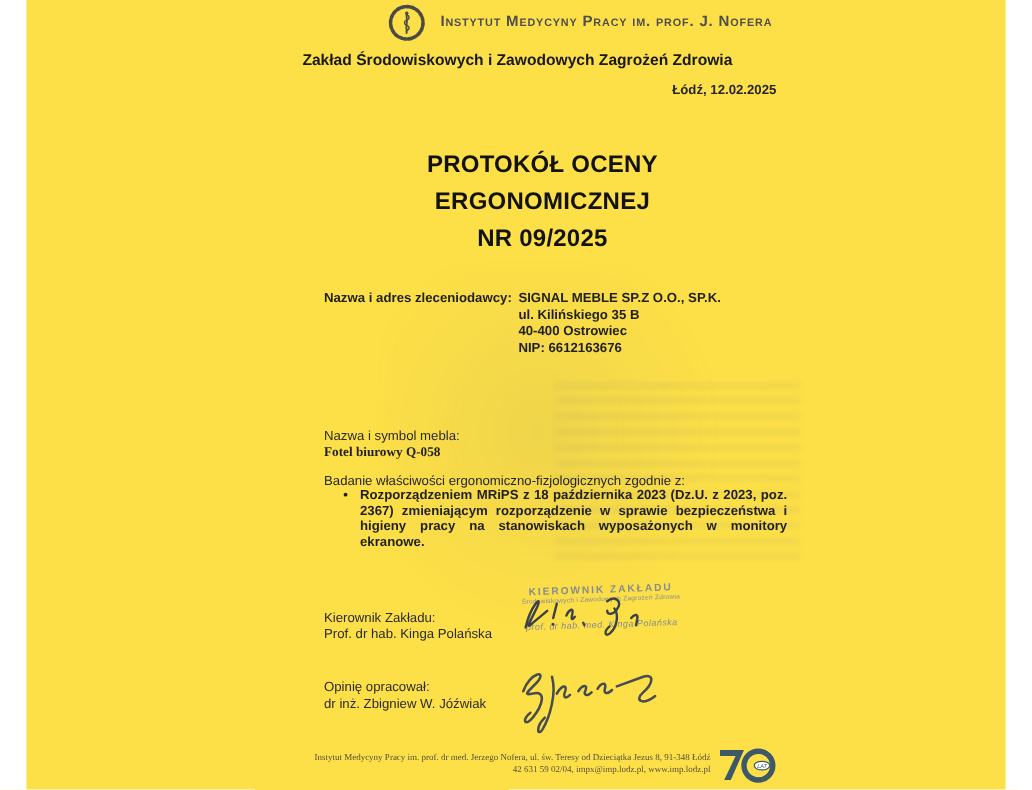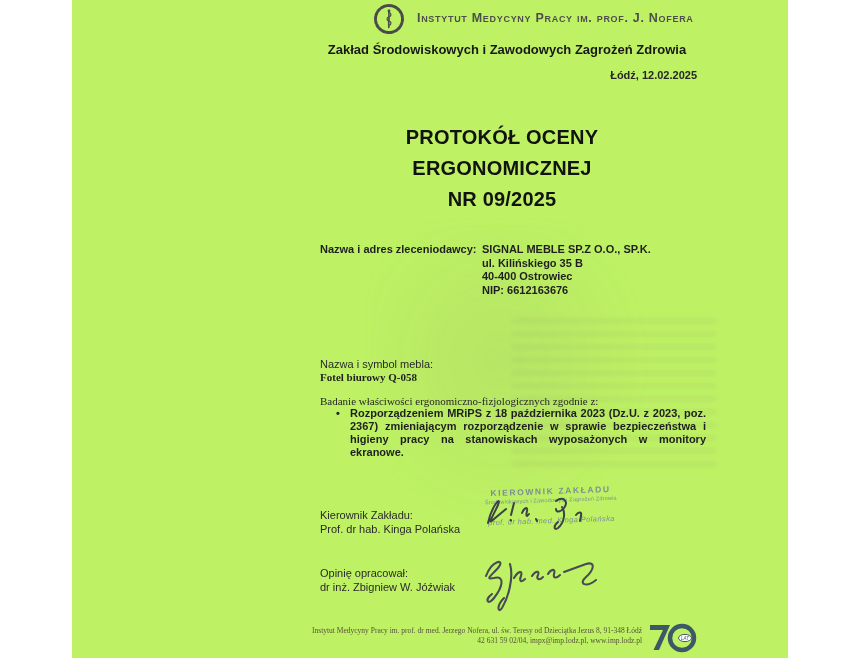--- a/index.html
+++ b/index.html
@@ -1,19 +1,19 @@
 <!DOCTYPE html>
 <html><head>
 <meta charset="utf-8">
 <style>
   * { margin:0; padding:0; box-sizing:border-box; }
   html,body { background:#ffffff; }
   .page {
-    position:relative; width:716px; height:658px; margin:0 auto;
-    background:#bef264; overflow:hidden;
+    position:relative; width:816px; height:658px; margin:0 auto;
+    background:#fde047; overflow:hidden;
     font-family:"Liberation Sans", sans-serif; color:#1f1f1f;
   }
   .abs { position:absolute; }
 
   
   .ghost-blob{
     left:300px; top:225px; width:280px; height:300px;
     background:radial-gradient(ellipse at 45% 45%, rgba(120,118,115,0.10), rgba(120,118,115,0.0) 70%);
     filter:blur(6px);
   }
@@ -23,21 +23,21 @@
     filter:blur(2px); opacity:.55;
   }
 
   
   .logo { left:299px; top:2px; width:36px; height:36px; }
   .institute {
     left:345px; top:11px; font-variant:small-caps; letter-spacing:.7px;
     font-size:12.5px; font-weight:600; color:#4e4e4e;
   }
   .department {
-    left:230px; top:42px; width:410px; text-align:center;
+    left:230px; top:42px; width:410px; 
     font-size:13px; font-weight:700; color:#181818;
   }
   .dateline {
     left:230px; top:69px; width:395px; text-align:right;
     font-size:11px; font-weight:600; color:#262626;
   }
   .doc-title {
     left:230px; top:122px; width:400px; text-align:center;
     font-size:20px; font-weight:700; line-height:31px; color:#121212;
     letter-spacing:.2px;
@@ -45,21 +45,21 @@
 
   
   .client-label { left:248px; top:243px; font-size:11px; font-weight:700; }
   .client-lines { left:410px; top:243px; font-size:11px; font-weight:700; line-height:13.5px; }
 
   
   .furn-label { left:248px; top:358px; font-size:11px; font-weight:400; color:#2a2a2a; }
   .furn-value { left:248px; top:371px; font-size:11px; font-weight:700;font-family:Liberation Serif, serif; }
 
   
-  .scope-intro { left:248px; top:395px; font-size:11px; font-weight:400; color:#262626;font-family:Liberation Serif, serif; }
+  .scope-intro { left:248px; top:395px; font-size:11px; font-weight:400; color:#262626; }
   .scope-bullet {
     left:262px; top:407px; width:372px;
     font-size:11px; font-weight:700; line-height:13px; text-align:justify;
     padding-left:16px;
   }
   .scope-bullet::before { content:"\2022"; position:absolute; left:2px; top:0; font-weight:700; }
 
   
   .sig-role  { font-size:11px; font-weight:400; color:#2a2a2a; line-height:14px; }
   .head-block { left:248px; top:508px; }

